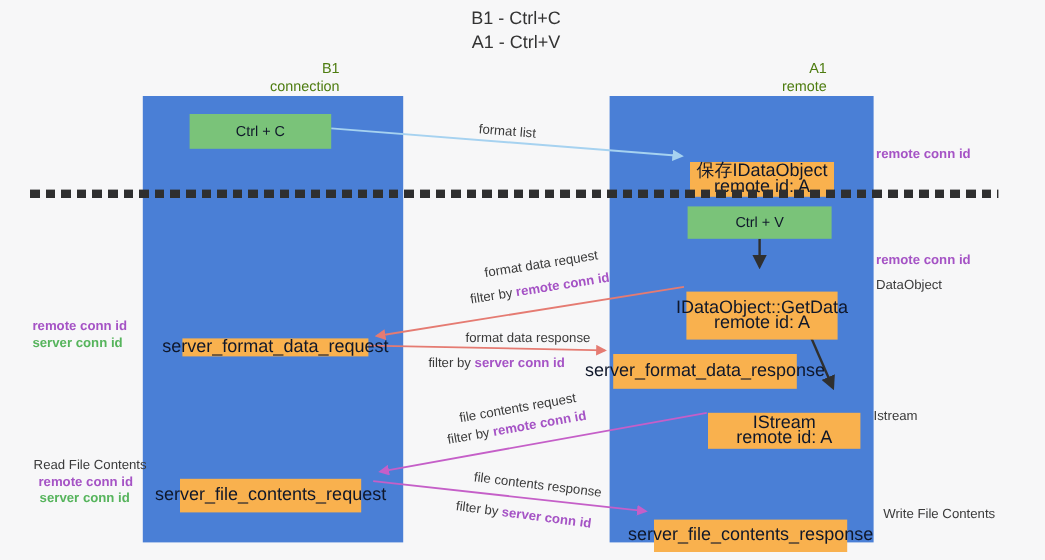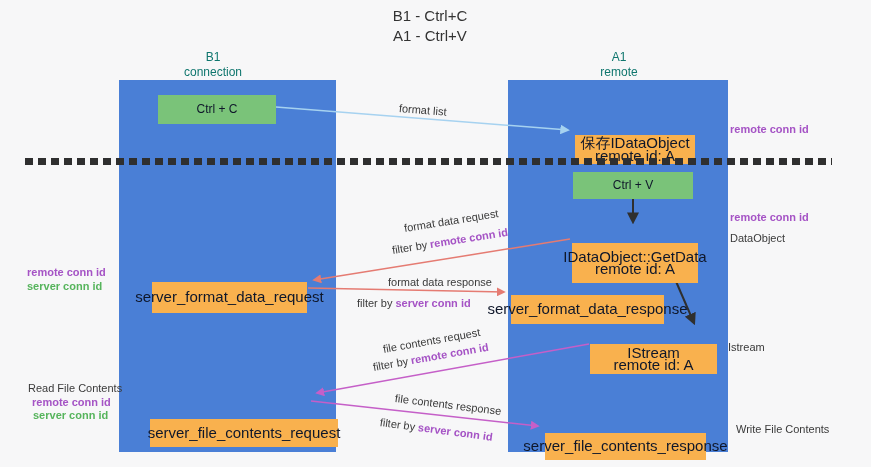--- a/index.html
+++ b/index.html
@@ -10,21 +10,21 @@
   }
   *{margin:0;padding:0;box-sizing:border-box;}
   html,body{width:871px;height:467px;}
   body{
     position:relative;background:var(--bg);
     font-family:"Liberation Sans","DejaVu Sans",sans-serif;
     color:var(--text-dark);overflow:hidden;
   }
   .abs{position:absolute;}
   .title-block{left:330px;top:6px;width:200px;text-align:center;font-size:15px;line-height:20px;color:#333;}
-  .lane-header{width:140px;text-align:center;font-size:12px;line-height:15px;color:#0f766e;}
+  .lane-header{width:140px;text-align:right;font-size:12px;line-height:15px;color:#4d7c0f;}
   .lane{background:var(--lane-blue);}
   .dashline{
     left:25px;top:158px;width:807px;height:7px;
     background:repeating-linear-gradient(90deg,var(--arrow-black) 0 8px,transparent 8px 13px);
   }
   .node{
     display:flex;flex-direction:column;align-items:center;justify-content:center;
     color:#0f172a;text-align:center;line-height:12.5px;
   }
   .node-green{background:var(--node-green);font-size:12px;}
@@ -93,31 +93,31 @@
   <span>保存IDataObject</span>
   <span>remote id: A</span>
 </div>
 <div class="abs node node-green" style="left:573px;top:172px;width:120px;height:27px;">
   <span>Ctrl + V</span>
 </div>
 <div class="abs node node-orange" style="left:572px;top:227px;width:126px;height:40px;">
   <span>IDataObject::GetData</span>
   <span>remote id: A</span>
 </div>
-<div class="abs node node-orange" style="left:152px;top:266px;width:155px;height:31px;">
+<div class="abs node node-orange" style="left:152px;top:266px;width:155px;height:15px;">
   <span>server_format_data_request</span>
 </div>
 <div class="abs node node-orange" style="left:511px;top:279px;width:153px;height:29px;">
   <span>server_format_data_response</span>
 </div>
 <div class="abs node node-orange" style="left:590px;top:328px;width:127px;height:30px;">
   <span>IStream</span>
   <span>remote id: A</span>
 </div>
-<div class="abs node node-orange" style="left:150px;top:403px;width:188px;height:28px;">
+<div class="abs node node-orange" style="left:150px;top:383px;width:151px;height:28px;">
   <span>server_file_contents_request</span>
 </div>
 <div class="abs node node-orange" style="left:545px;top:417px;width:161px;height:27px;">
   <span>server_file_contents_response</span>
 </div>
 
 <div class="abs dashline"></div>
 
 <div class="abs flow-label" style="left:399px;top:102px;transform:rotate(4.5deg);">format list</div>
 

